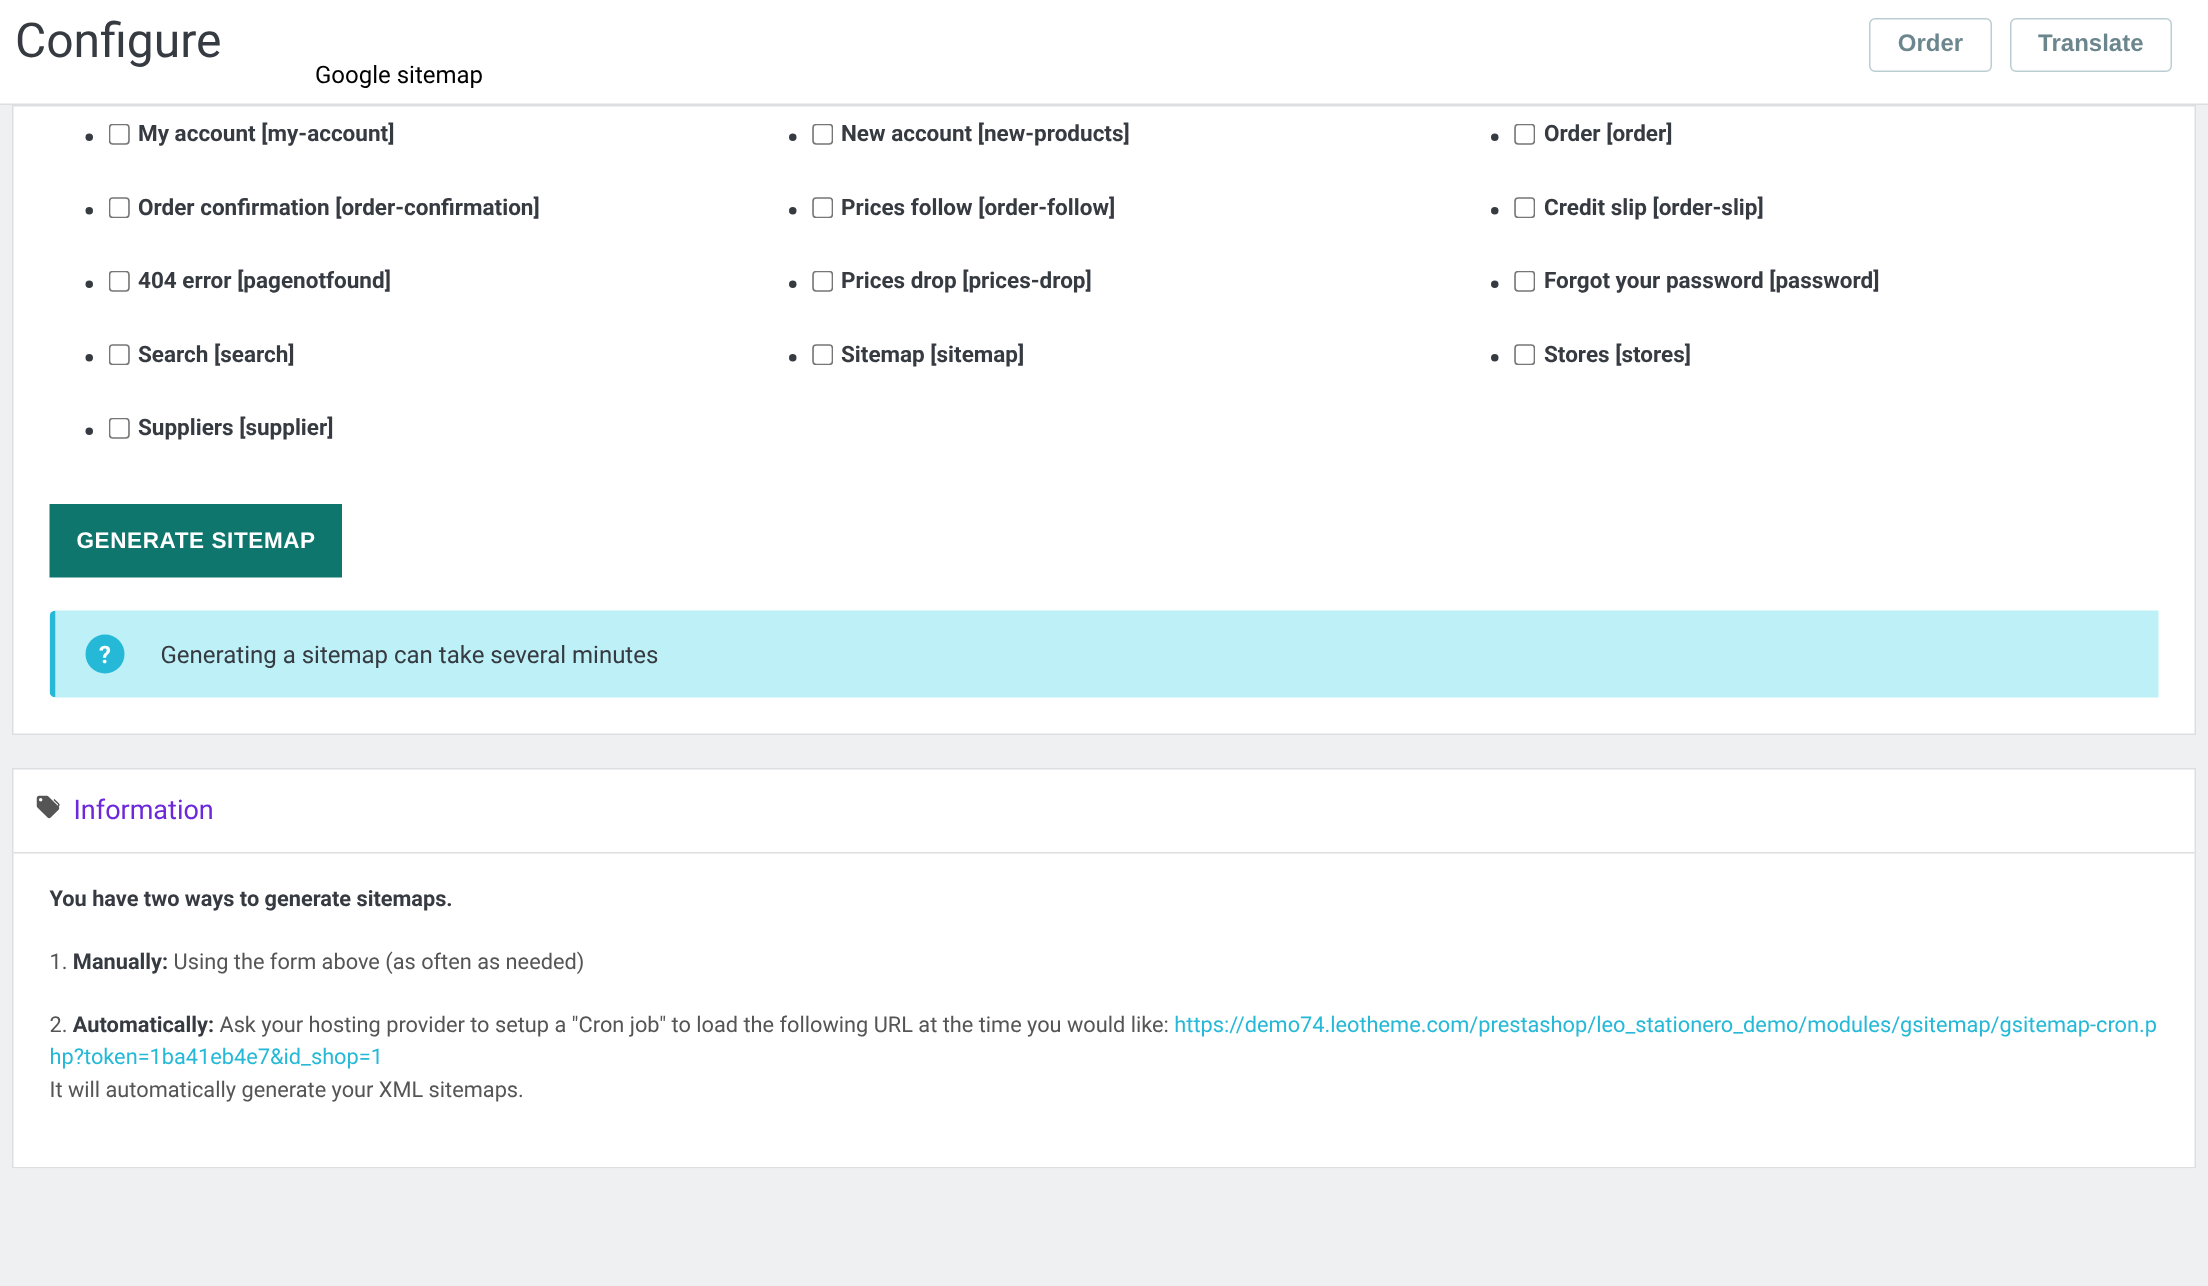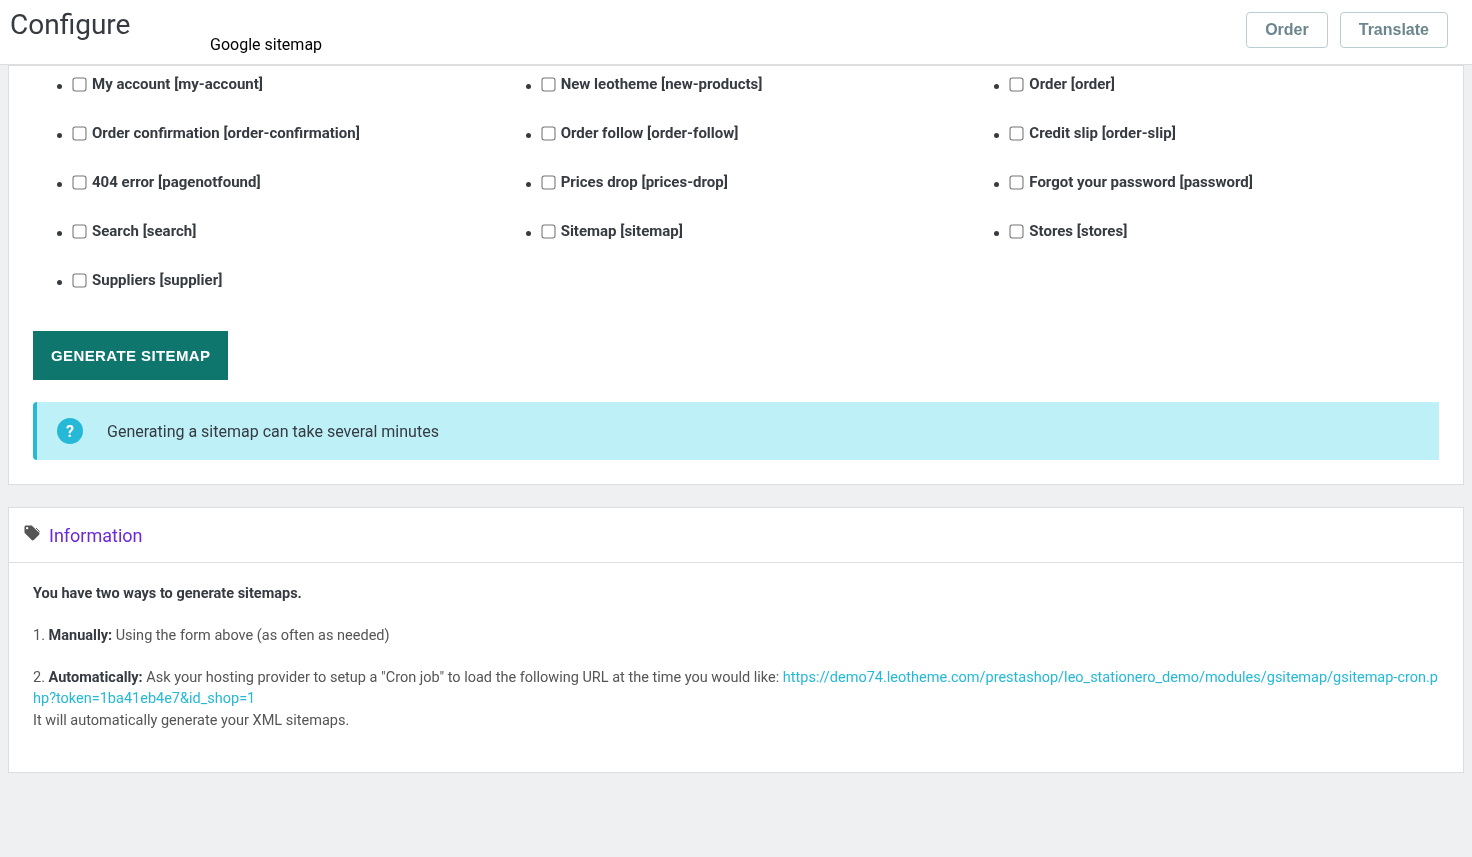--- a/index.html
+++ b/index.html
@@ -1,19 +1,19 @@
 <!DOCTYPE html>
 <html><head>
   <meta charset="utf-8">
   <style>
     * { box-sizing: border-box; margin: 0; padding: 0; }
     body { font-family: -apple-system, BlinkMacSystemFont, "Segoe UI", Roboto, "Helvetica Neue", Arial, sans-serif; background: #eef0f2; color: #555; font-size: 14px; }
     .page-header { background: #fff; padding: 8px 10px 10px 10px; border-bottom: 1px solid #dcdee0; display: flex; align-items: flex-start; }
     .page-header-left { flex: 1; }
-    .page-title { font-size: 28px; font-weight: 400; color: #363a41; }
+    .page-title { font-size: 32px; font-weight: 400; color: #363a41; }
     .page-subtitle { font-size: 16px; color: #000000; margin-left: 200px; margin-top: -6px; }
     .page-header-buttons { display: flex; gap: 12px; margin-top: 4px; margin-right: 14px;}
     .btn-outline { background: #fff; border: 1px solid #bbcdd2; color: #6c868e; font-size: 16px; padding: 8px 18px; border-radius: 4px; cursor: pointer; font-weight: 600; }
     .main { padding: 0 8px; }
     .panel { background: #fff; border: 1px solid #dcdee0; margin-top: 0; padding: 0 24px 24px 24px; }
     .pages-grid { display: grid; grid-template-columns: 1fr 1fr 1fr; column-gap: 0; row-gap: 26px; padding-top: 8px; padding-bottom: 20px; }
     .page-col { }
     .page-item { display: list-item; list-style: disc outside; margin-left: 40px; font-weight: 700; color: #363a41; font-size: 15px; line-height: 1.4; }
     .page-item label { display: inline-flex; align-items: flex-start; gap: 6px; cursor: pointer; }
     .page-item input[type="checkbox"] { margin-top: 4px; transform: scale(1.08); cursor: pointer; }
@@ -48,39 +48,39 @@
     <div class="pages-grid" id="pages-grid">
         <div class="page-col">
           <div class="page-item"><label>
               <input type="checkbox" style="">
               <span>My account [my-account]</span>
             </label></div>
         </div>
         <div class="page-col">
           <div class="page-item"><label>
               <input type="checkbox" style="">
-              <span>New leotheme [new-products]</span>
+              <span>New account [new-products]</span>
             </label></div>
         </div>
         <div class="page-col">
           <div class="page-item"><label>
               <input type="checkbox" style="">
               <span>Order [order]</span>
             </label></div>
         </div>
         <div class="page-col">
           <div class="page-item"><label>
               <input type="checkbox" style="">
               <span>Order confirmation [order-confirmation]</span>
             </label></div>
         </div>
         <div class="page-col">
           <div class="page-item"><label>
               <input type="checkbox" style="">
-              <span>Order follow [order-follow]</span>
+              <span>Prices follow [order-follow]</span>
             </label></div>
         </div>
         <div class="page-col">
           <div class="page-item"><label>
               <input type="checkbox" style="">
               <span>Credit slip [order-slip]</span>
             </label></div>
         </div>
         <div class="page-col">
           <div class="page-item"><label>

